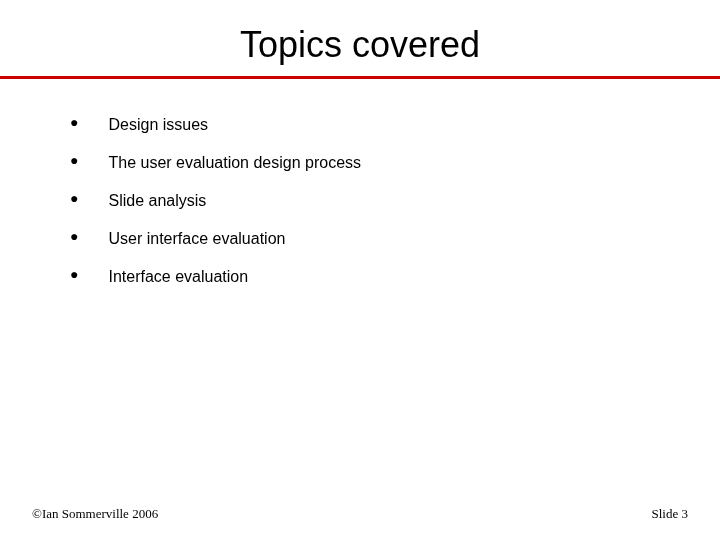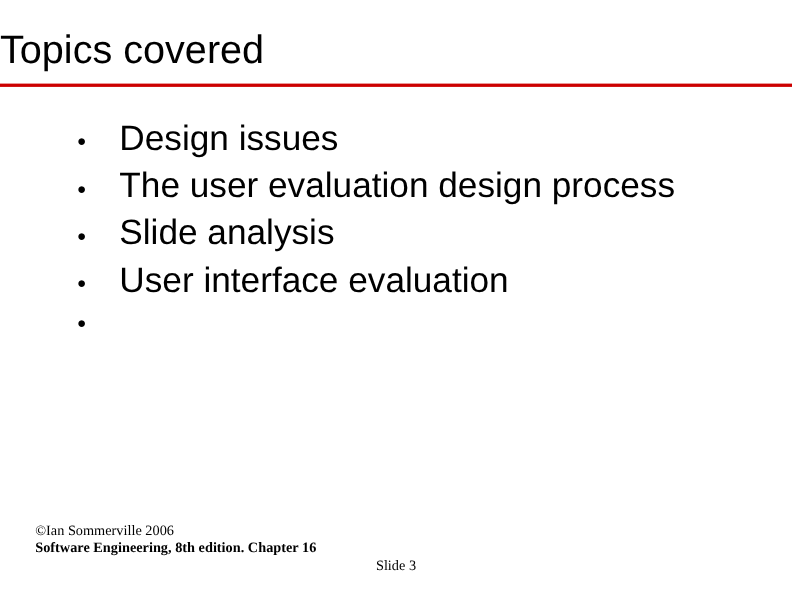--- a/index.html
+++ b/index.html
@@ -9,20 +9,21 @@
     }
     body {
       width: 720px;
       height: 540px;
       background: #ffffff;
       font-family: Arial, Helvetica, sans-serif;
       position: relative;
       overflow: hidden;
     }
     .slide-title {
+      text-align: center;
       font-size: 36px;
       font-weight: normal;
       color: #000000;
       padding-top: 24px;
       padding-bottom: 10px;
     }
     .title-rule {
       border: none;
       border-top: 3px solid #cc0000;
       margin: 0;
@@ -41,36 +42,35 @@
     }
     .bullet-dot {
       font-size: 14px;
       color: #000000;
       margin-right: 30px;
       line-height: 30px;
       position: relative;
       top: -3px;
     }
     .bullet-text {
-      font-size: 32px;
+      font-size: 16px;
       color: #000000;
       line-height: 32px;
     }
     .footer {
       position: absolute;
       bottom: 18px;
       left: 0;
       width: 100%;
       display: flex;
       justify-content: space-between;
       padding: 0 32px;
       font-family: "Times New Roman", Times, serif;
       font-size: 13px;
       color: #000000;
-      flex-direction: column;
     }
     .footer-center {
       font-weight: bold;
     }
     .footer-right {
       font-family: "Times New Roman", Times, serif;
       text-align: center;
     }
   </style>
 </head>
@@ -92,21 +92,21 @@
     <li class="bullet-item">
       <span class="bullet-dot">●</span>
       <span class="bullet-text">Slide analysis</span>
     </li>
     <li class="bullet-item">
       <span class="bullet-dot">●</span>
       <span class="bullet-text">User interface evaluation</span>
     </li>
     <li class="bullet-item">
       <span class="bullet-dot">●</span>
+      <span class="bullet-text">Interface evaluation</span>
     </li>
   </ul>
 </div>
 
 <div class="footer">
   <span class="footer-left">©Ian Sommerville 2006</span>
-  <span class="footer-center">Software Engineering, 8th edition. Chapter 16</span>
   <span class="footer-right">Slide 3</span>
 </div>
 
 </body></html>

